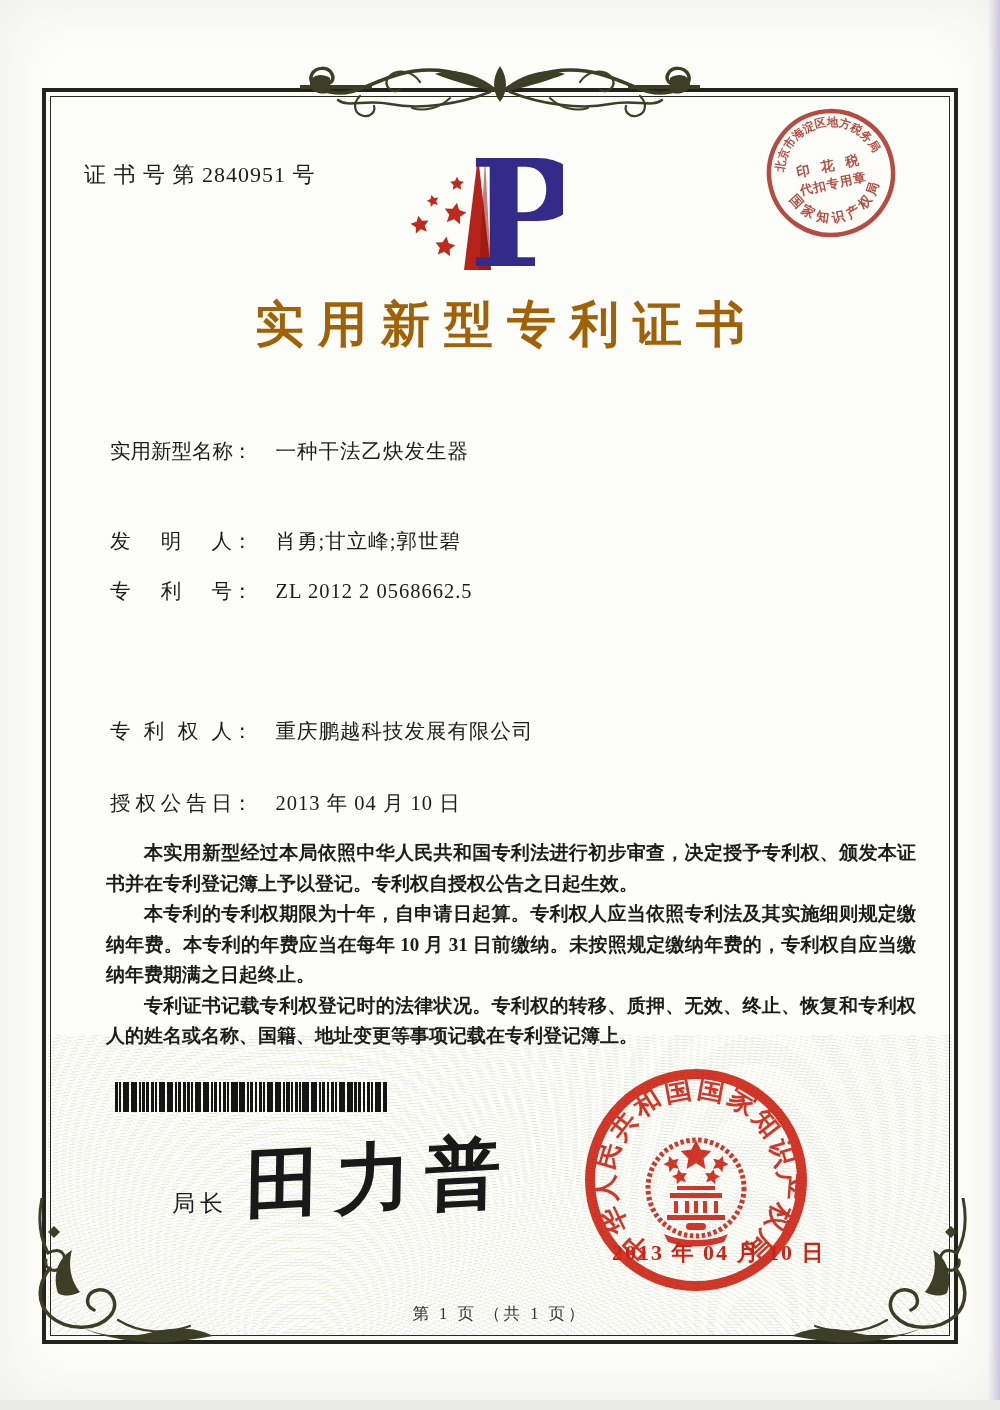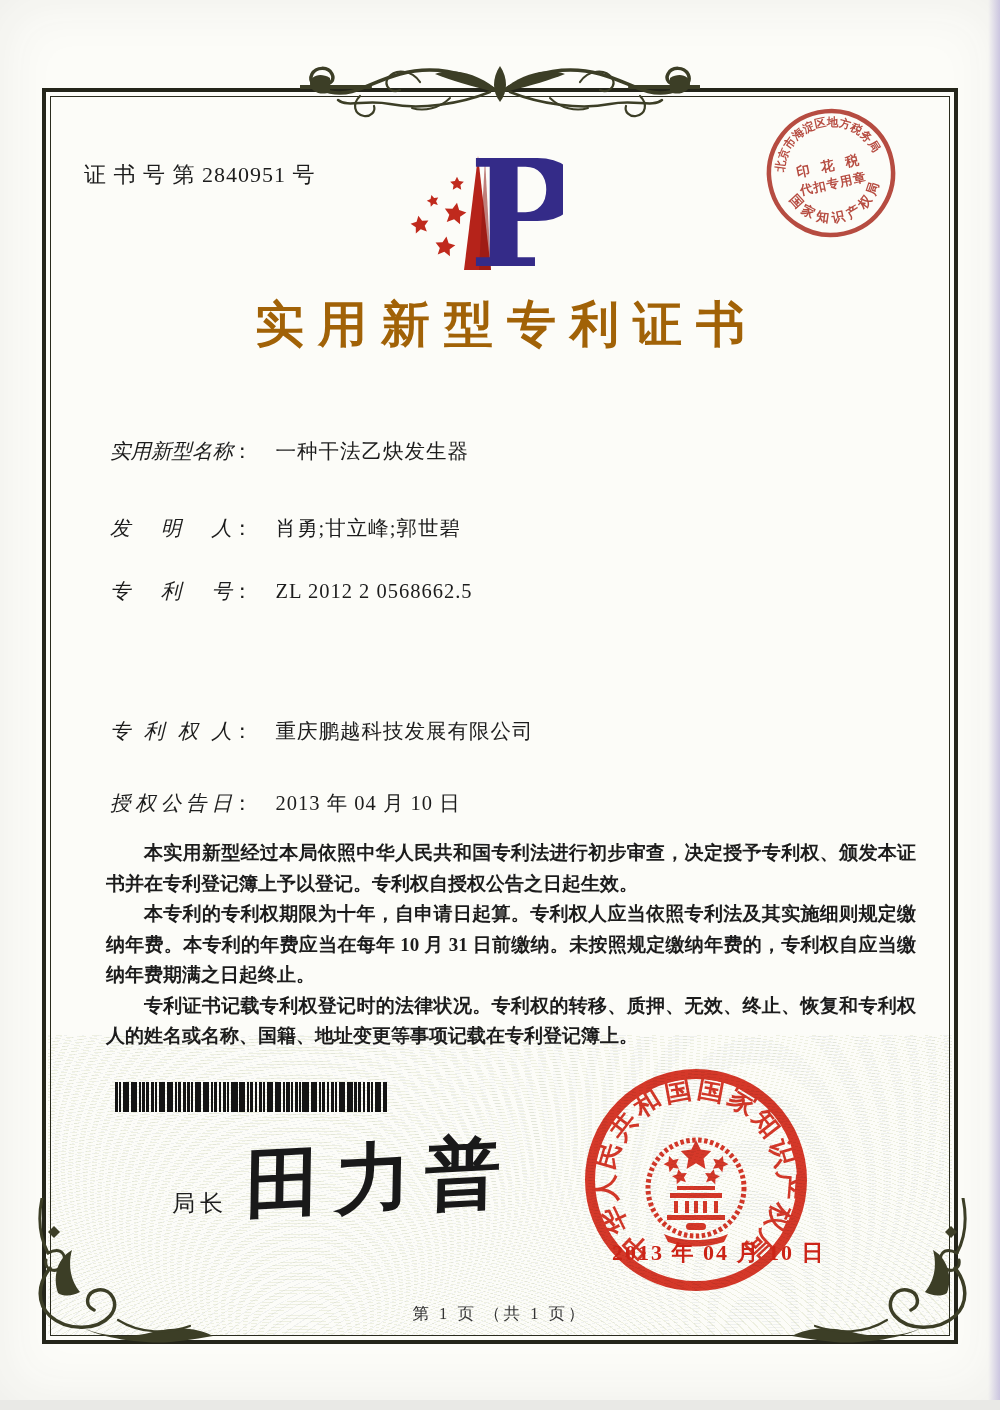--- a/index.html
+++ b/index.html
@@ -25,24 +25,24 @@
       repeating-radial-gradient(ellipse 520px 170px at 78% 120%,rgba(140,152,172,.14) 0 1.5px,rgba(0,0,0,0) 1.5px 9px);
     opacity:.85;}
   
   .cert-number{position:absolute;left:84px;top:160px;font-size:22px;letter-spacing:1px;}
   .title{position:absolute;left:0;top:292px;width:100%;text-align:center;
     font-size:49px;font-weight:bold;letter-spacing:14px;text-indent:14px;color:#a16207;}
   .logo{position:absolute;left:403px;top:146px;}
   .tax-stamp{position:absolute;left:764px;top:106px;transform:rotate(-12deg);opacity:.88;}
   
   .field{position:absolute;left:110px;font-size:20.5px;white-space:nowrap;}
-  .flabel{display:inline-block;width:122px;text-align:justify;text-align-last:justify;vertical-align:bottom;font-style:italic;}
+  .flabel{display:inline-block;width:122px;text-align:justify;text-align-last:justify;vertical-align:bottom;}
   .fcolon{display:inline-block;}
   .fvalue{margin-left:23px;letter-spacing:1px;}
-  .f1{top:437px}.f2{top:514px}.f3{top:577px}.f4{top:647px}.f5{top:717px}.f6{top:789px}
+  .f1{top:437px}.f2{top:527px}.f3{top:577px}.f4{top:647px}.f5{top:717px}.f6{top:789px}
   
   .body-text{position:absolute;left:106px;top:838px;width:810px;}
   .body-text p{margin:0;font-size:19px;line-height:30.5px;text-align:justify;text-indent:2em;font-weight:bold;}
   
   .barcode{position:absolute;left:115px;top:1082px;width:272px;height:30px;
     background-image:
       repeating-linear-gradient(90deg,#141414 0 2px,rgba(0,0,0,0) 2px 4px),
       repeating-linear-gradient(90deg,#141414 0 3px,rgba(0,0,0,0) 3px 9px),
       repeating-linear-gradient(90deg,rgba(0,0,0,0) 0 5px,#141414 5px 6px,rgba(0,0,0,0) 6px 13px);}
   

